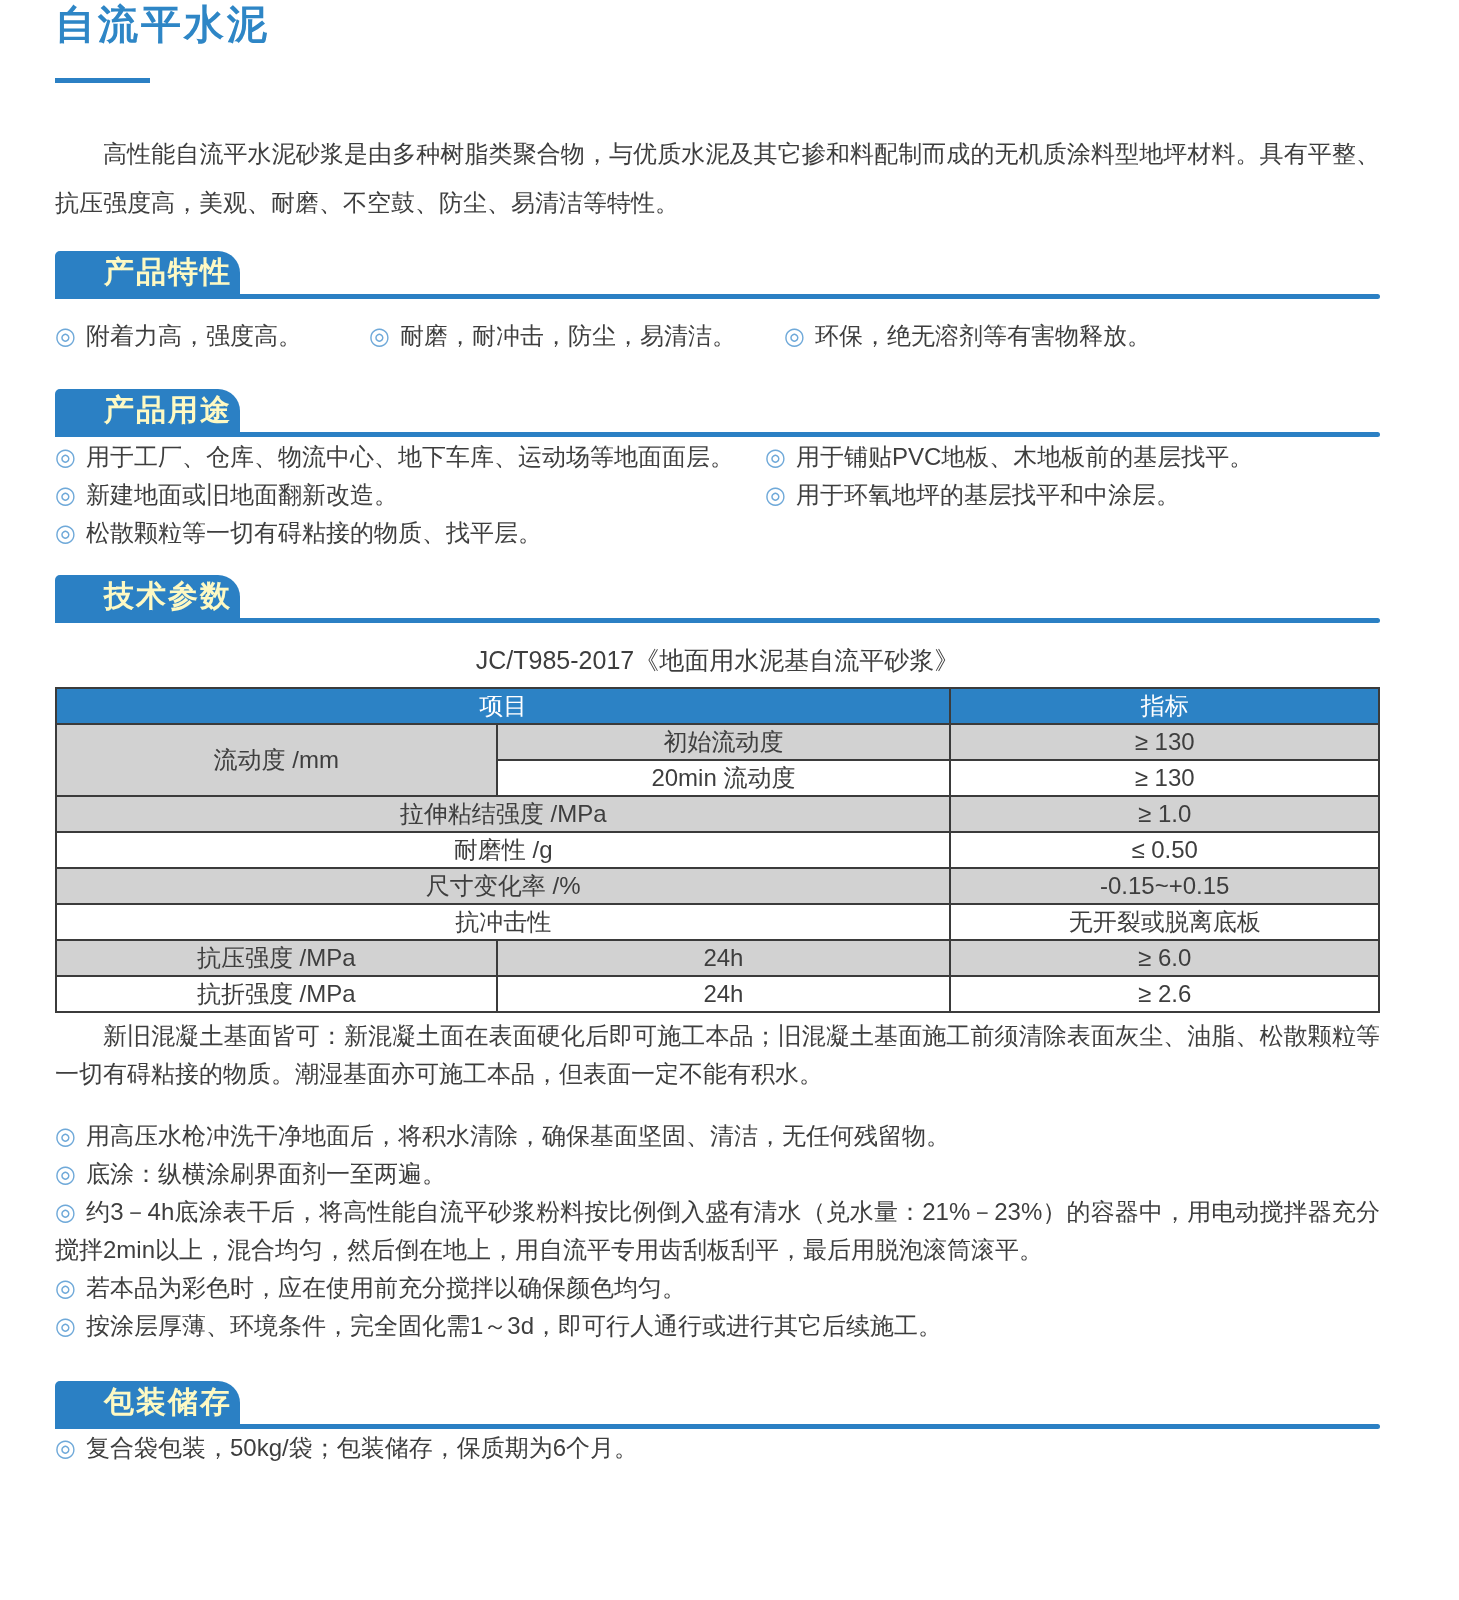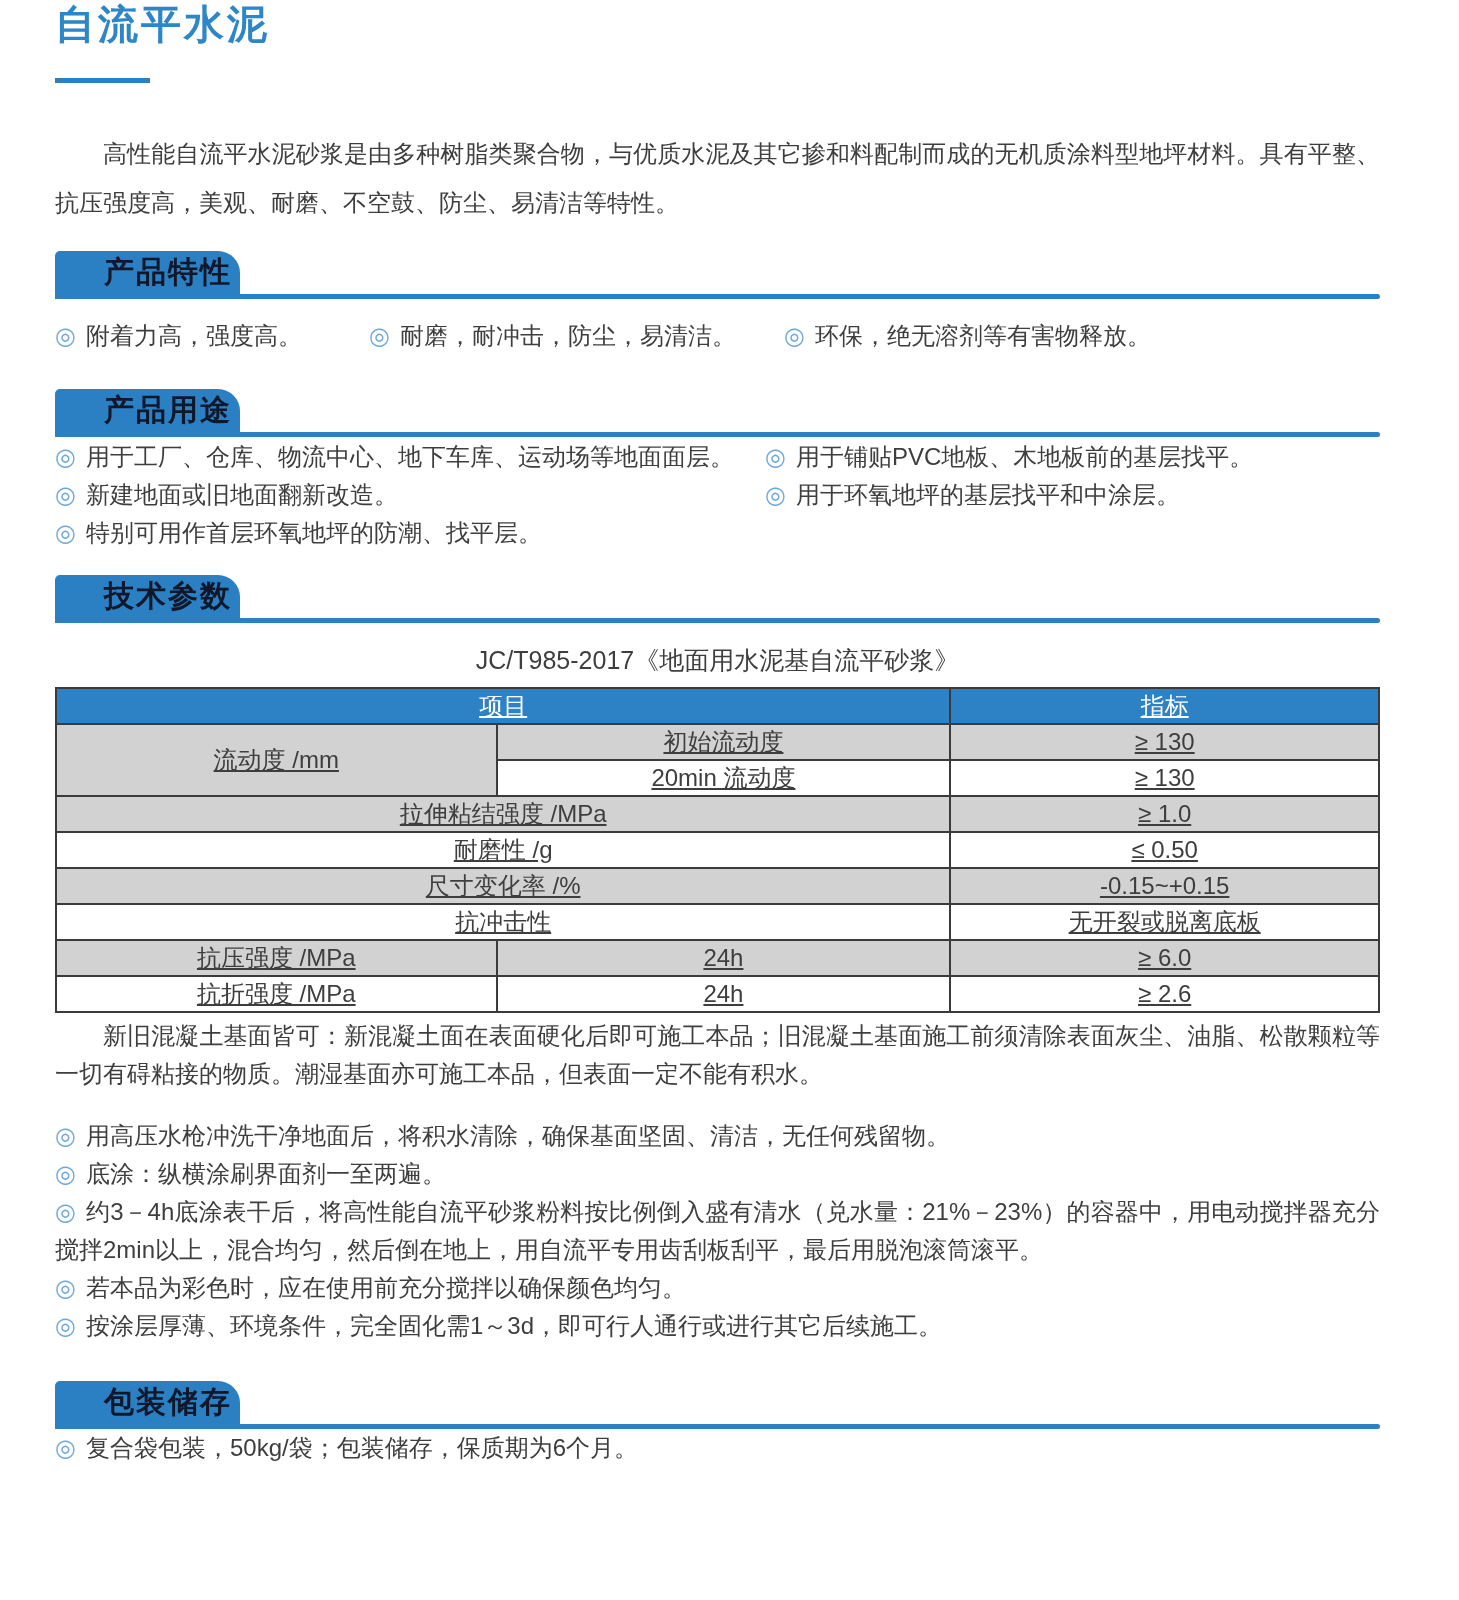--- a/index.html
+++ b/index.html
@@ -44,21 +44,21 @@
   }
 
   .ribbon { position: relative; }
   .ribbon-tab {
     width: 185px; height: 43px;
     background: var(--accent);
     border-radius: 5px 22px 0 0;
     display: flex; align-items: center; justify-content: center;
   }
   .ribbon-tab .tab-label {
-    color: #0f172a;
+    color: #fef9c3;
     font-size: 30px;
     font-weight: bold;
     letter-spacing: 2px;
     margin-left: 41px;
   }
   .ribbon-line {
     height: 5px;
     background: var(--accent);
     border-radius: 0 3px 3px 0;
   }
@@ -94,21 +94,20 @@
   table.tech col.c1 { width: 33.3%; }
   table.tech col.c2 { width: 34.3%; }
   table.tech col.c3 { width: 32.4%; }
   table.tech th, table.tech td {
     border: 2px solid var(--table-border);
     height: 34px;
     padding: 1px 4px;
     text-align: center;
     font-size: 24px;
     font-weight: normal;
-    text-decoration: underline;
   }
   table.tech th {
     background: var(--table-header);
     color: #ffffff;
   }
   td.g { background: var(--row-gray); }
   td.w { background: #ffffff; }
 
   .process-para {
     margin-top: 4px;
@@ -161,21 +160,21 @@
   </div>
   <div class="uses-columns">
     <ul class="bullets left-col">
       <li>
         <span class="bullet">◎</span><span>用于工厂、仓库、物流中心、地下车库、运动场等地面面层。</span>
       </li>
       <li>
         <span class="bullet">◎</span><span>新建地面或旧地面翻新改造。</span>
       </li>
       <li>
-        <span class="bullet">◎</span><span>特别可用作首层环氧地坪的防潮、找平层。</span>
+        <span class="bullet">◎</span><span>松散颗粒等一切有碍粘接的物质、找平层。</span>
       </li>
     </ul>
     <ul class="bullets right-col">
       <li>
         <span class="bullet">◎</span><span>用于铺贴PVC地板、木地板前的基层找平。</span>
       </li>
       <li>
         <span class="bullet">◎</span><span>用于环氧地坪的基层找平和中涂层。</span>
       </li>
     </ul>

